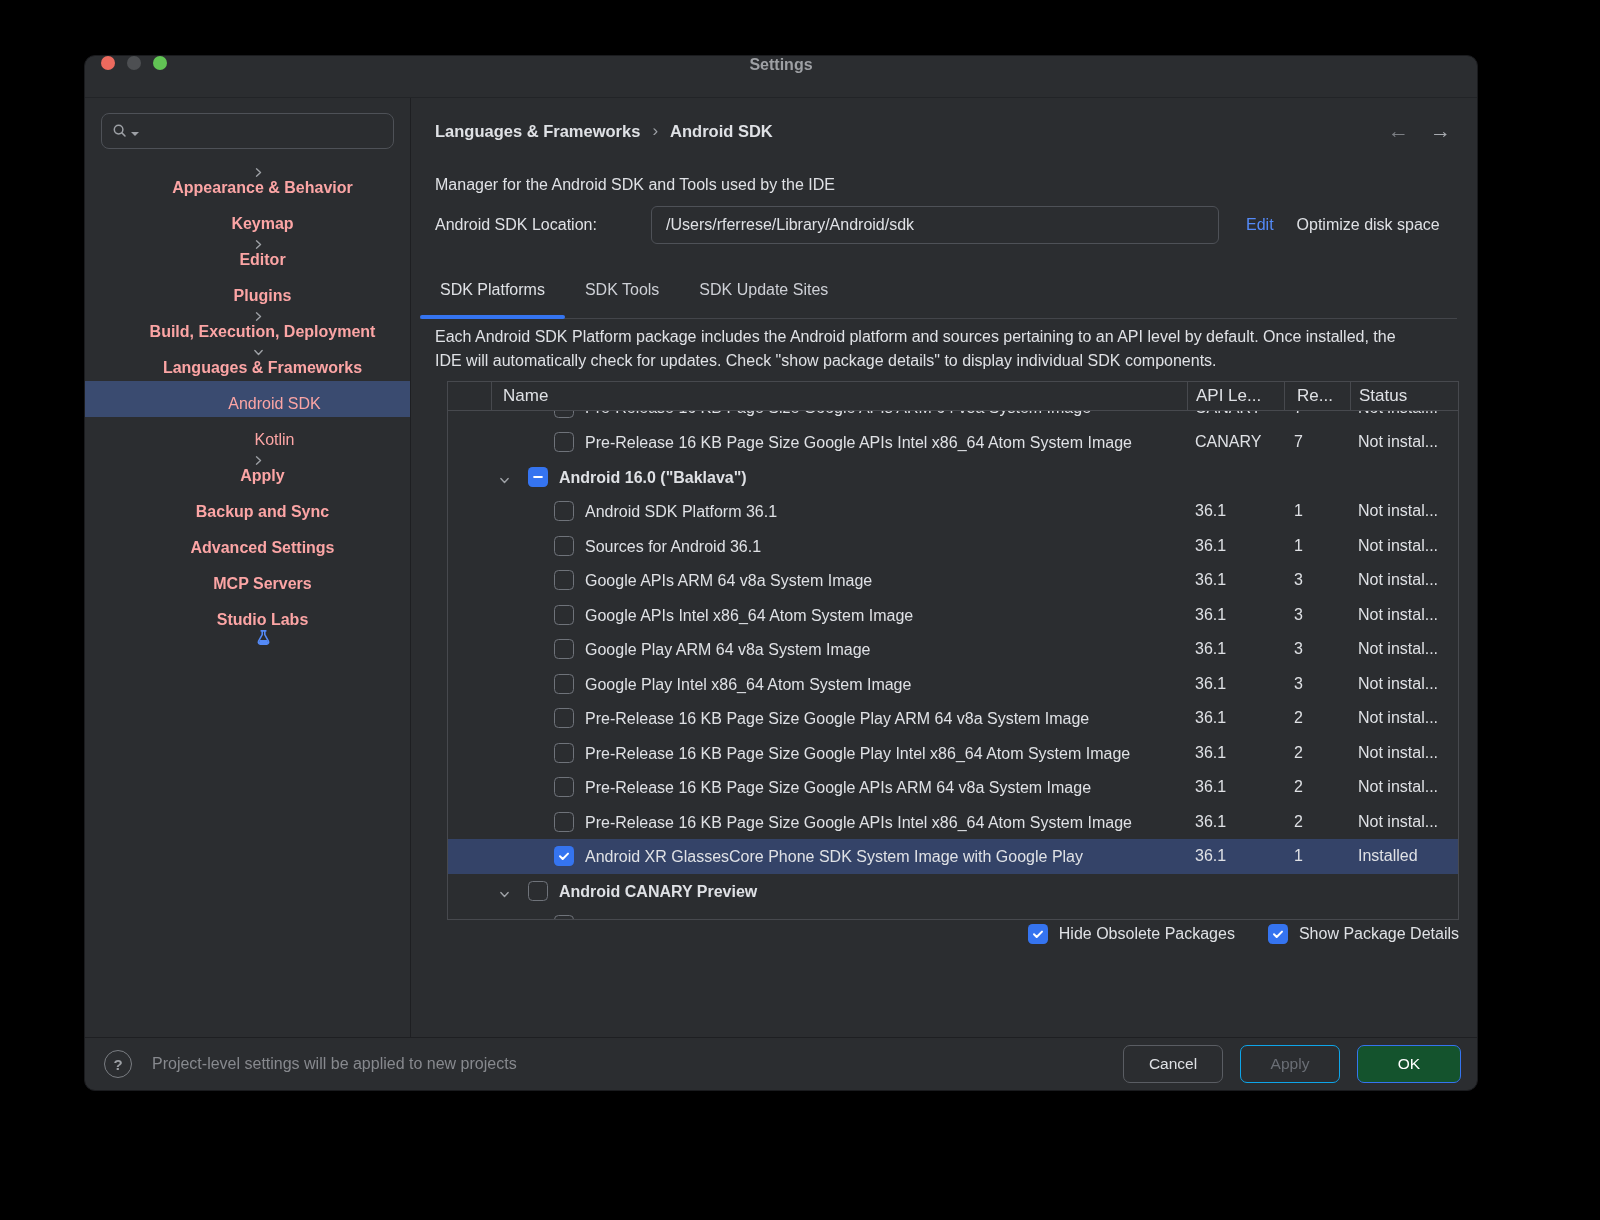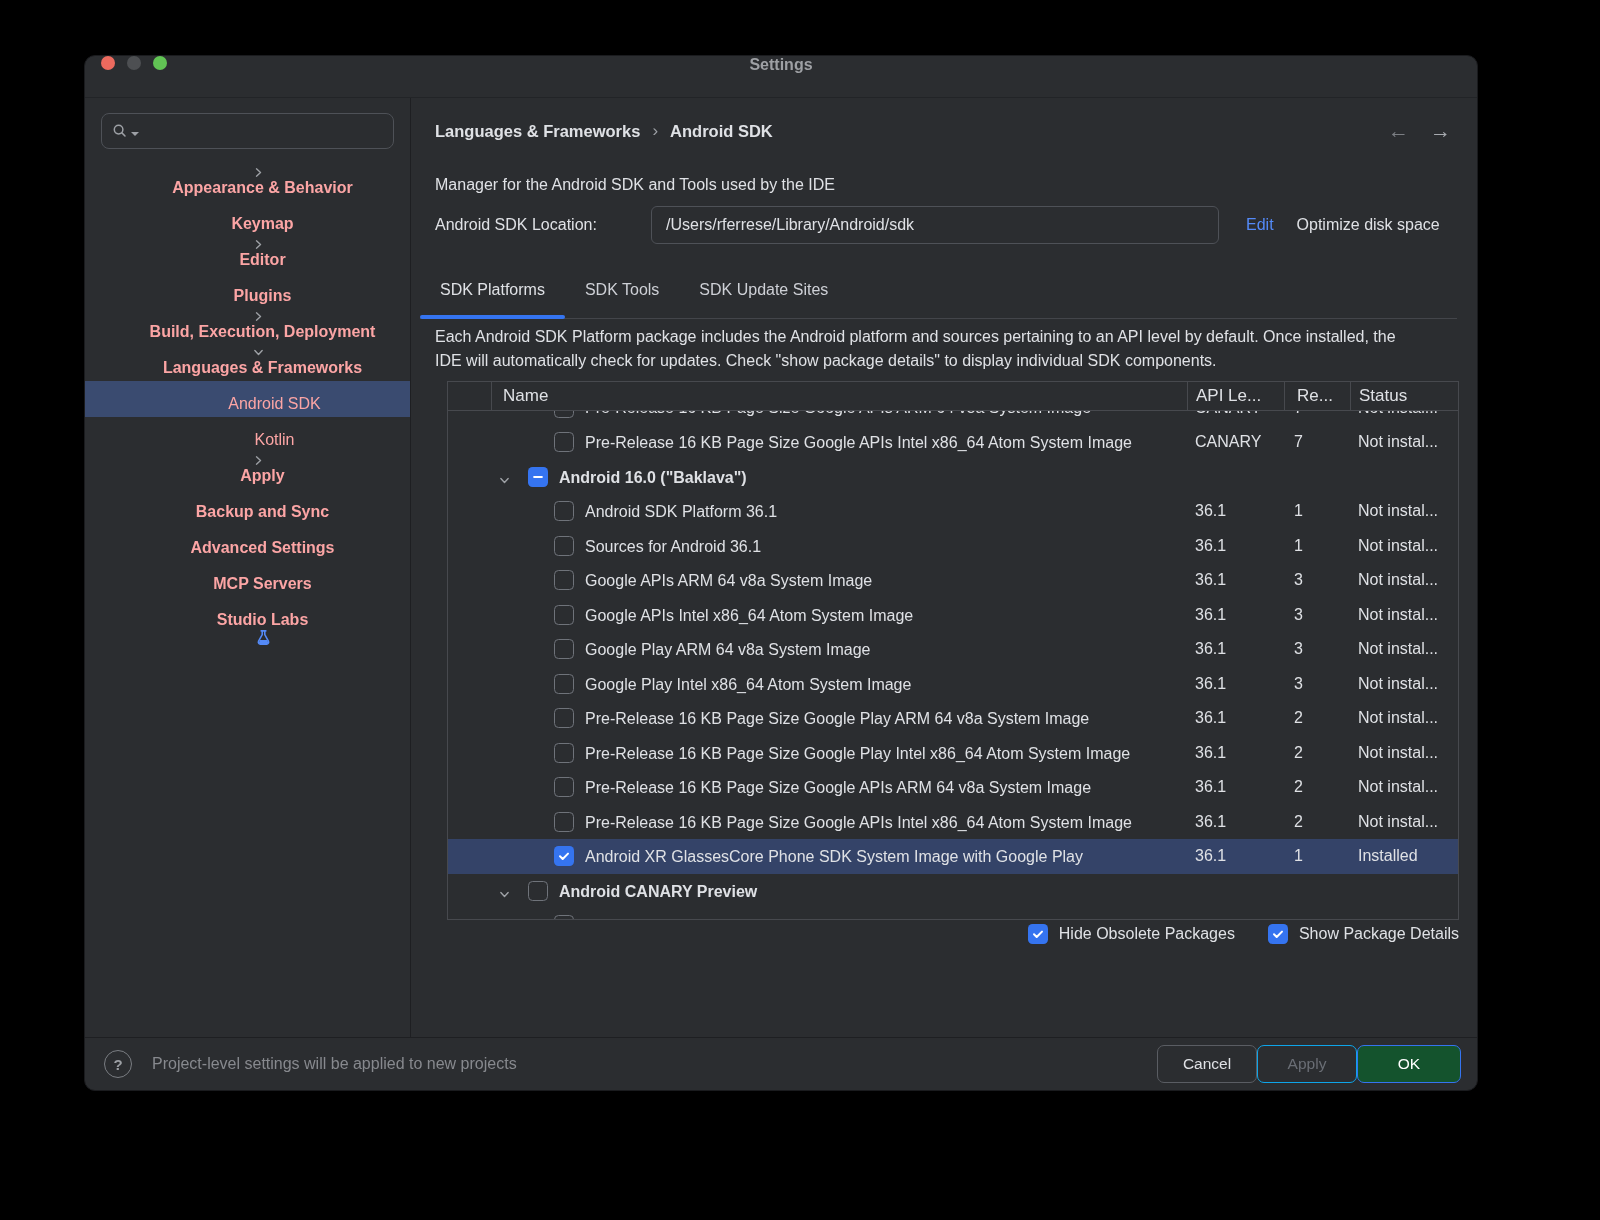--- a/index.html
+++ b/index.html
@@ -89,21 +89,21 @@
   .cb.checked, .cb.indeterminate { background:#3574F0; }
 
   .table-options { margin-top:4px; margin-left:12px; width:1012px; display:flex; justify-content:flex-end; gap:33px; }
   .opt { display:flex; align-items:center; gap:11px; font-size:16px; color:#DFE1E5; cursor:pointer; }
 
   
   .bottombar { flex:0 0 53px; border-top:1px solid #1E1F22; display:flex; align-items:center; padding:0 16px 0 19px; }
   .help { width:28px; height:28px; border:1.5px solid #7A7D82; border-radius:50%; color:#9DA0A5;
     display:flex; align-items:center; justify-content:center; font-size:15px; font-weight:700; }
   .status-msg { margin-left:20px; font-size:16px; color:#87898E; }
-  .dlg-buttons { margin-left:auto; display:flex; }
+  .dlg-buttons { margin-left:auto; display:flex; gap:17px; }
   .btn { height:38px; border-radius:7px; font-size:15.5px; font-family:"Liberation Sans",sans-serif;
     display:flex; align-items:center; justify-content:center; cursor:pointer; background:transparent; }
   .btn.cancel { width:100px; border:1px solid #5A5D63; color:#DFE1E5; }
   .btn.apply { width:100px; border:1px solid #0ea5e9; color:#6A6E75;text-align:right; }
   .btn.ok { width:104px; border:1px solid #3574F0; background:#14532d; color:#FFFFFF; }
 </style>
 </head>
 <body>
 
 <div class="stage">

